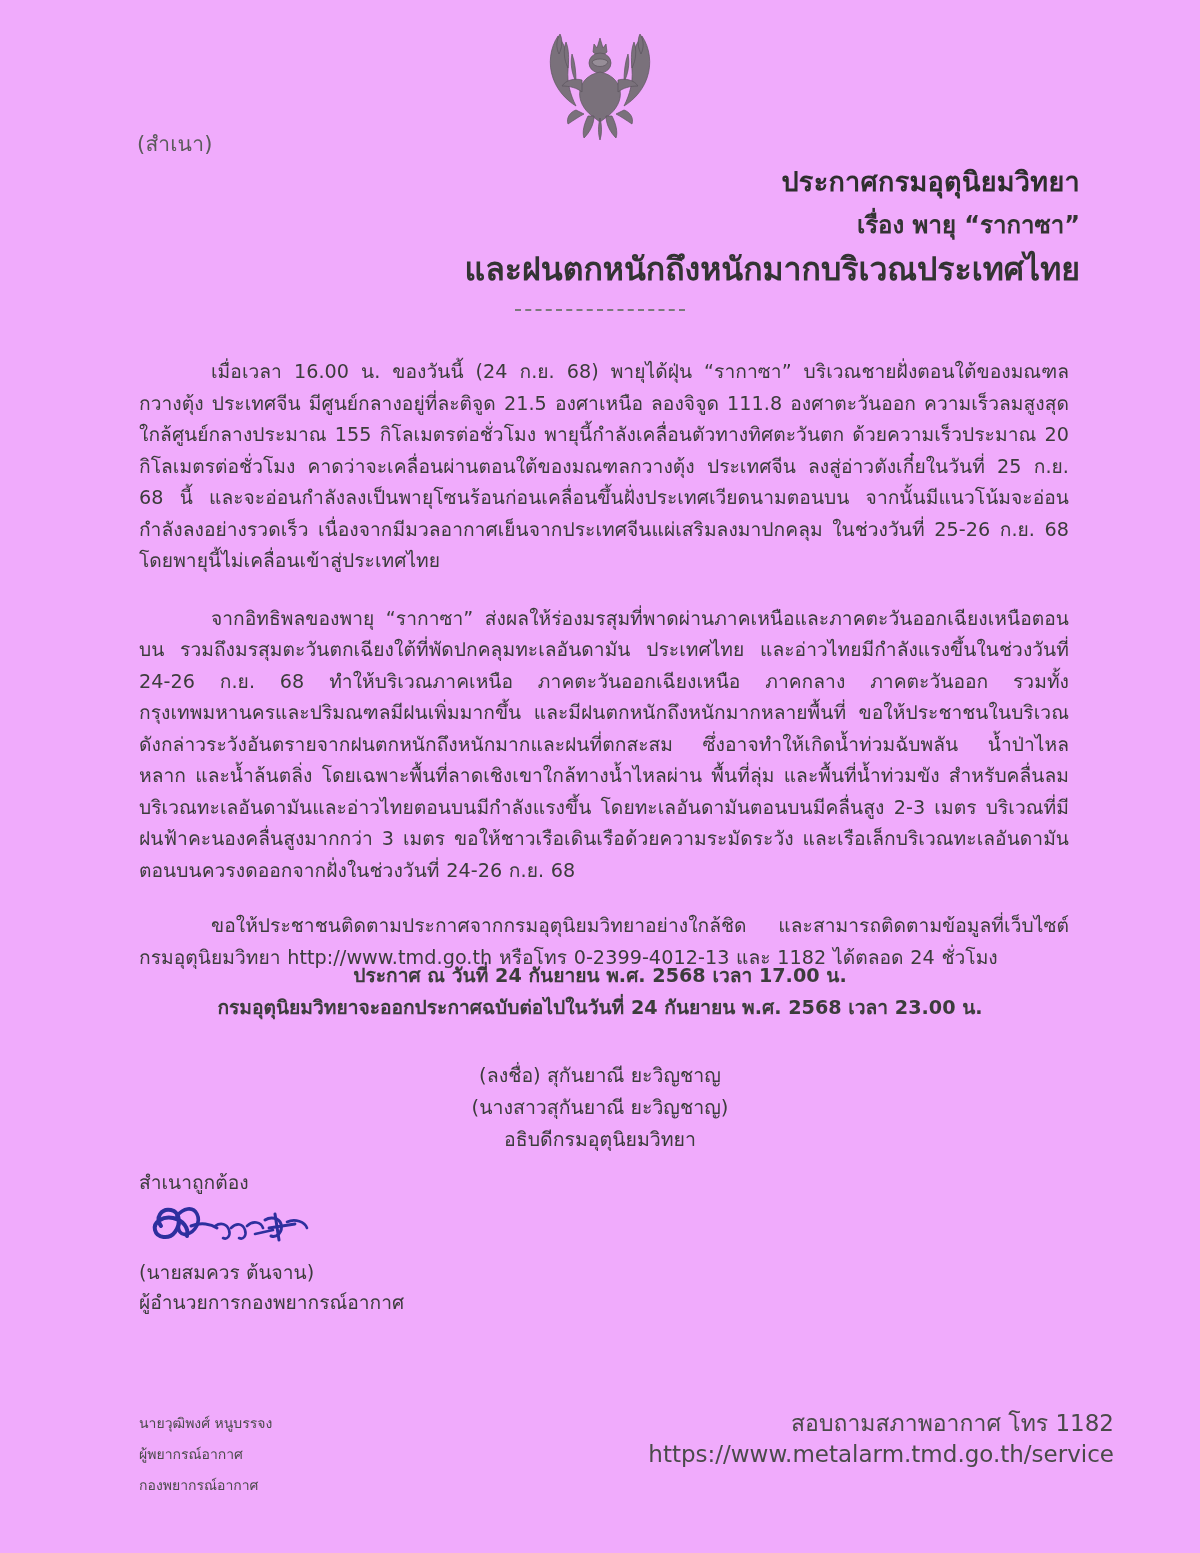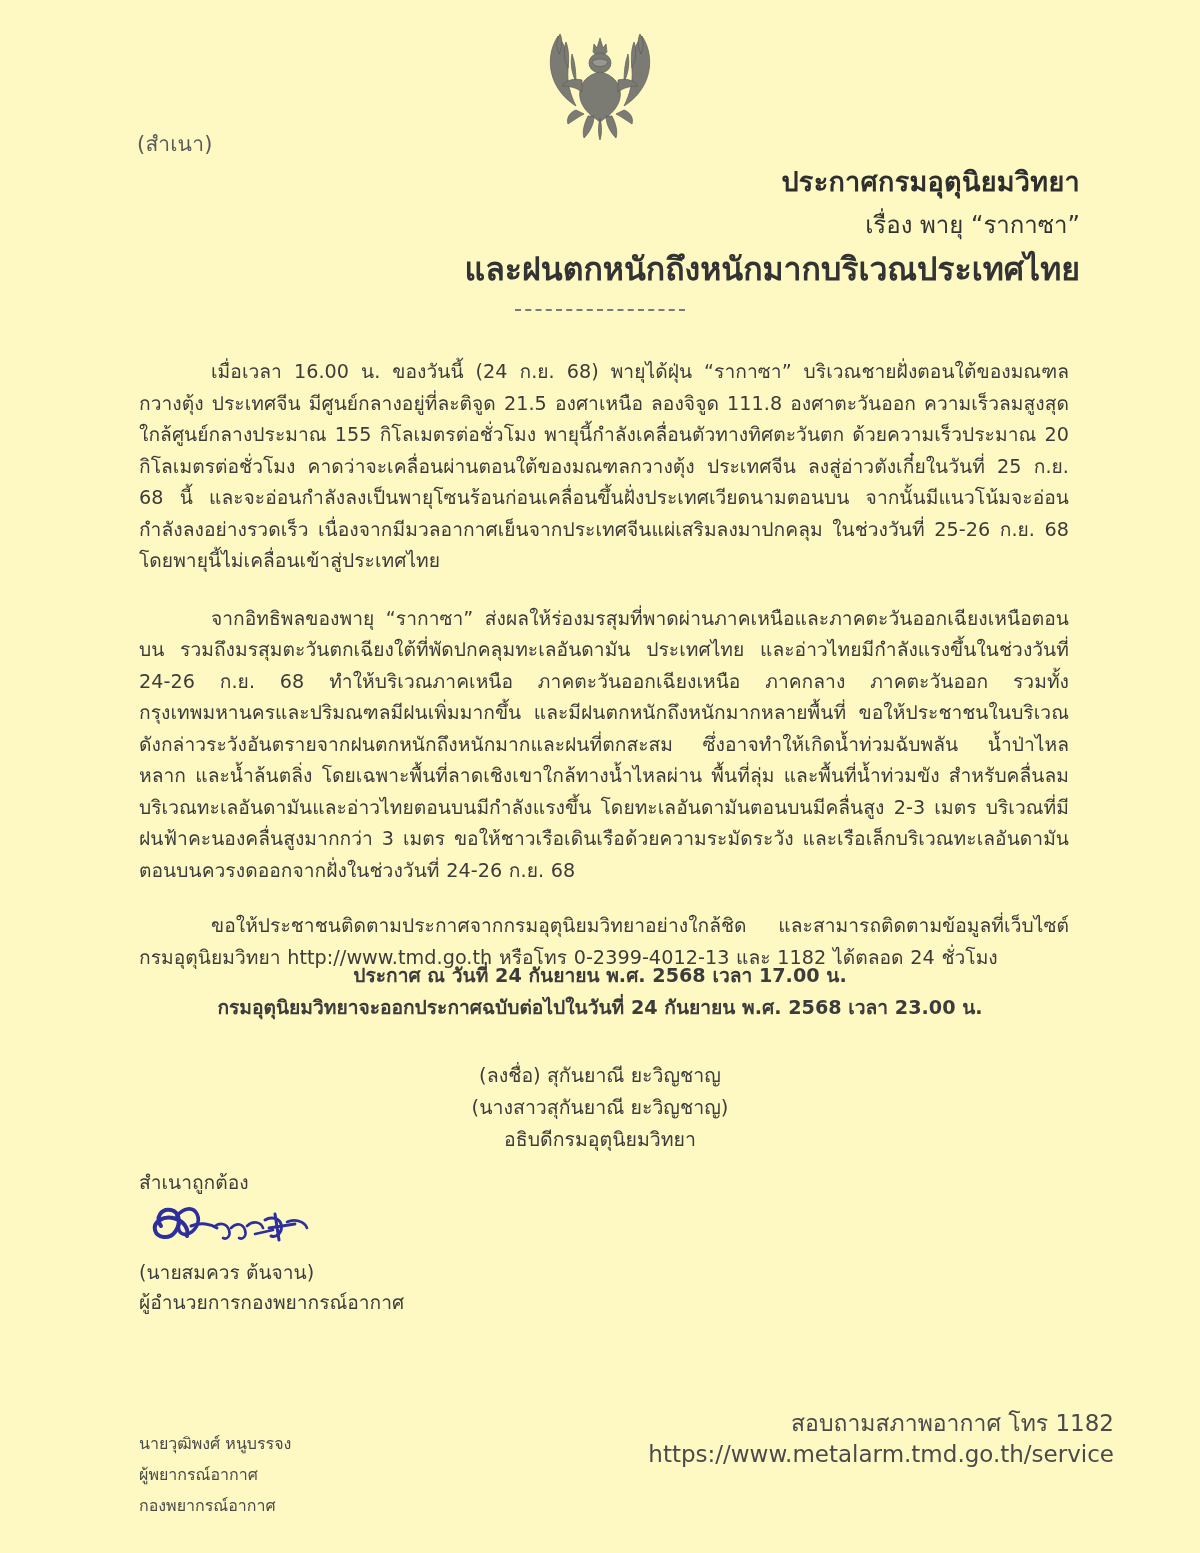--- a/index.html
+++ b/index.html
@@ -13,21 +13,21 @@
     height: 1553px;
     position: relative;
     font-family: "DejaVu Sans", "Liberation Sans", sans-serif;
     color: #3a3a3a;
     overflow: hidden;
   }
   .page {
     position: absolute;
     inset: 0;
     padding: 4px;
-    background: #fef9c3;
+    background: #f0abfc;
   }
 
   
   .emblem-wrap {
     position: absolute;
     top: 18px;
     left: 0;
     right: 0;
     display: flex;
     justify-content: center;
@@ -59,21 +59,21 @@
   }
   .title-main {
     font-size: 27px;
     font-weight: 700;
     color: #2e2e2e;
     letter-spacing: 0.3px;
     line-height: 1.25;
   }
   .title-sub {
     font-size: 24px;
-    font-weight: 400;
+    font-weight: 700;
     color: #333;
     margin-top: 11px;
     line-height: 1.3;
   }
   .title-sub2 {
     font-size: 32px;
     font-weight: 600;
     color: #333;
     margin-top: 8px;
     line-height: 1.3;
@@ -154,25 +154,24 @@
     margin: -2px 0 -2px 8px;
   }
   .cert-name { display: block; margin-top: 2px; }
   .cert-role { display: block; }
 
   
   .footer-left {
     position: absolute;
     left: 139px;
     top: 1408px;
-    font-size: 16px;
+    font-size: 14px;
     line-height: 31px;
     color: #4a4a4a;
     text-align: left;
-    margin-top: 20px;
   }
   .footer-right {
     position: absolute;
     right: 86px;
     top: 1408px;
     font-size: 23px;
     line-height: 31px;
     color: #4a4a4a;
     text-align: right;
   }

